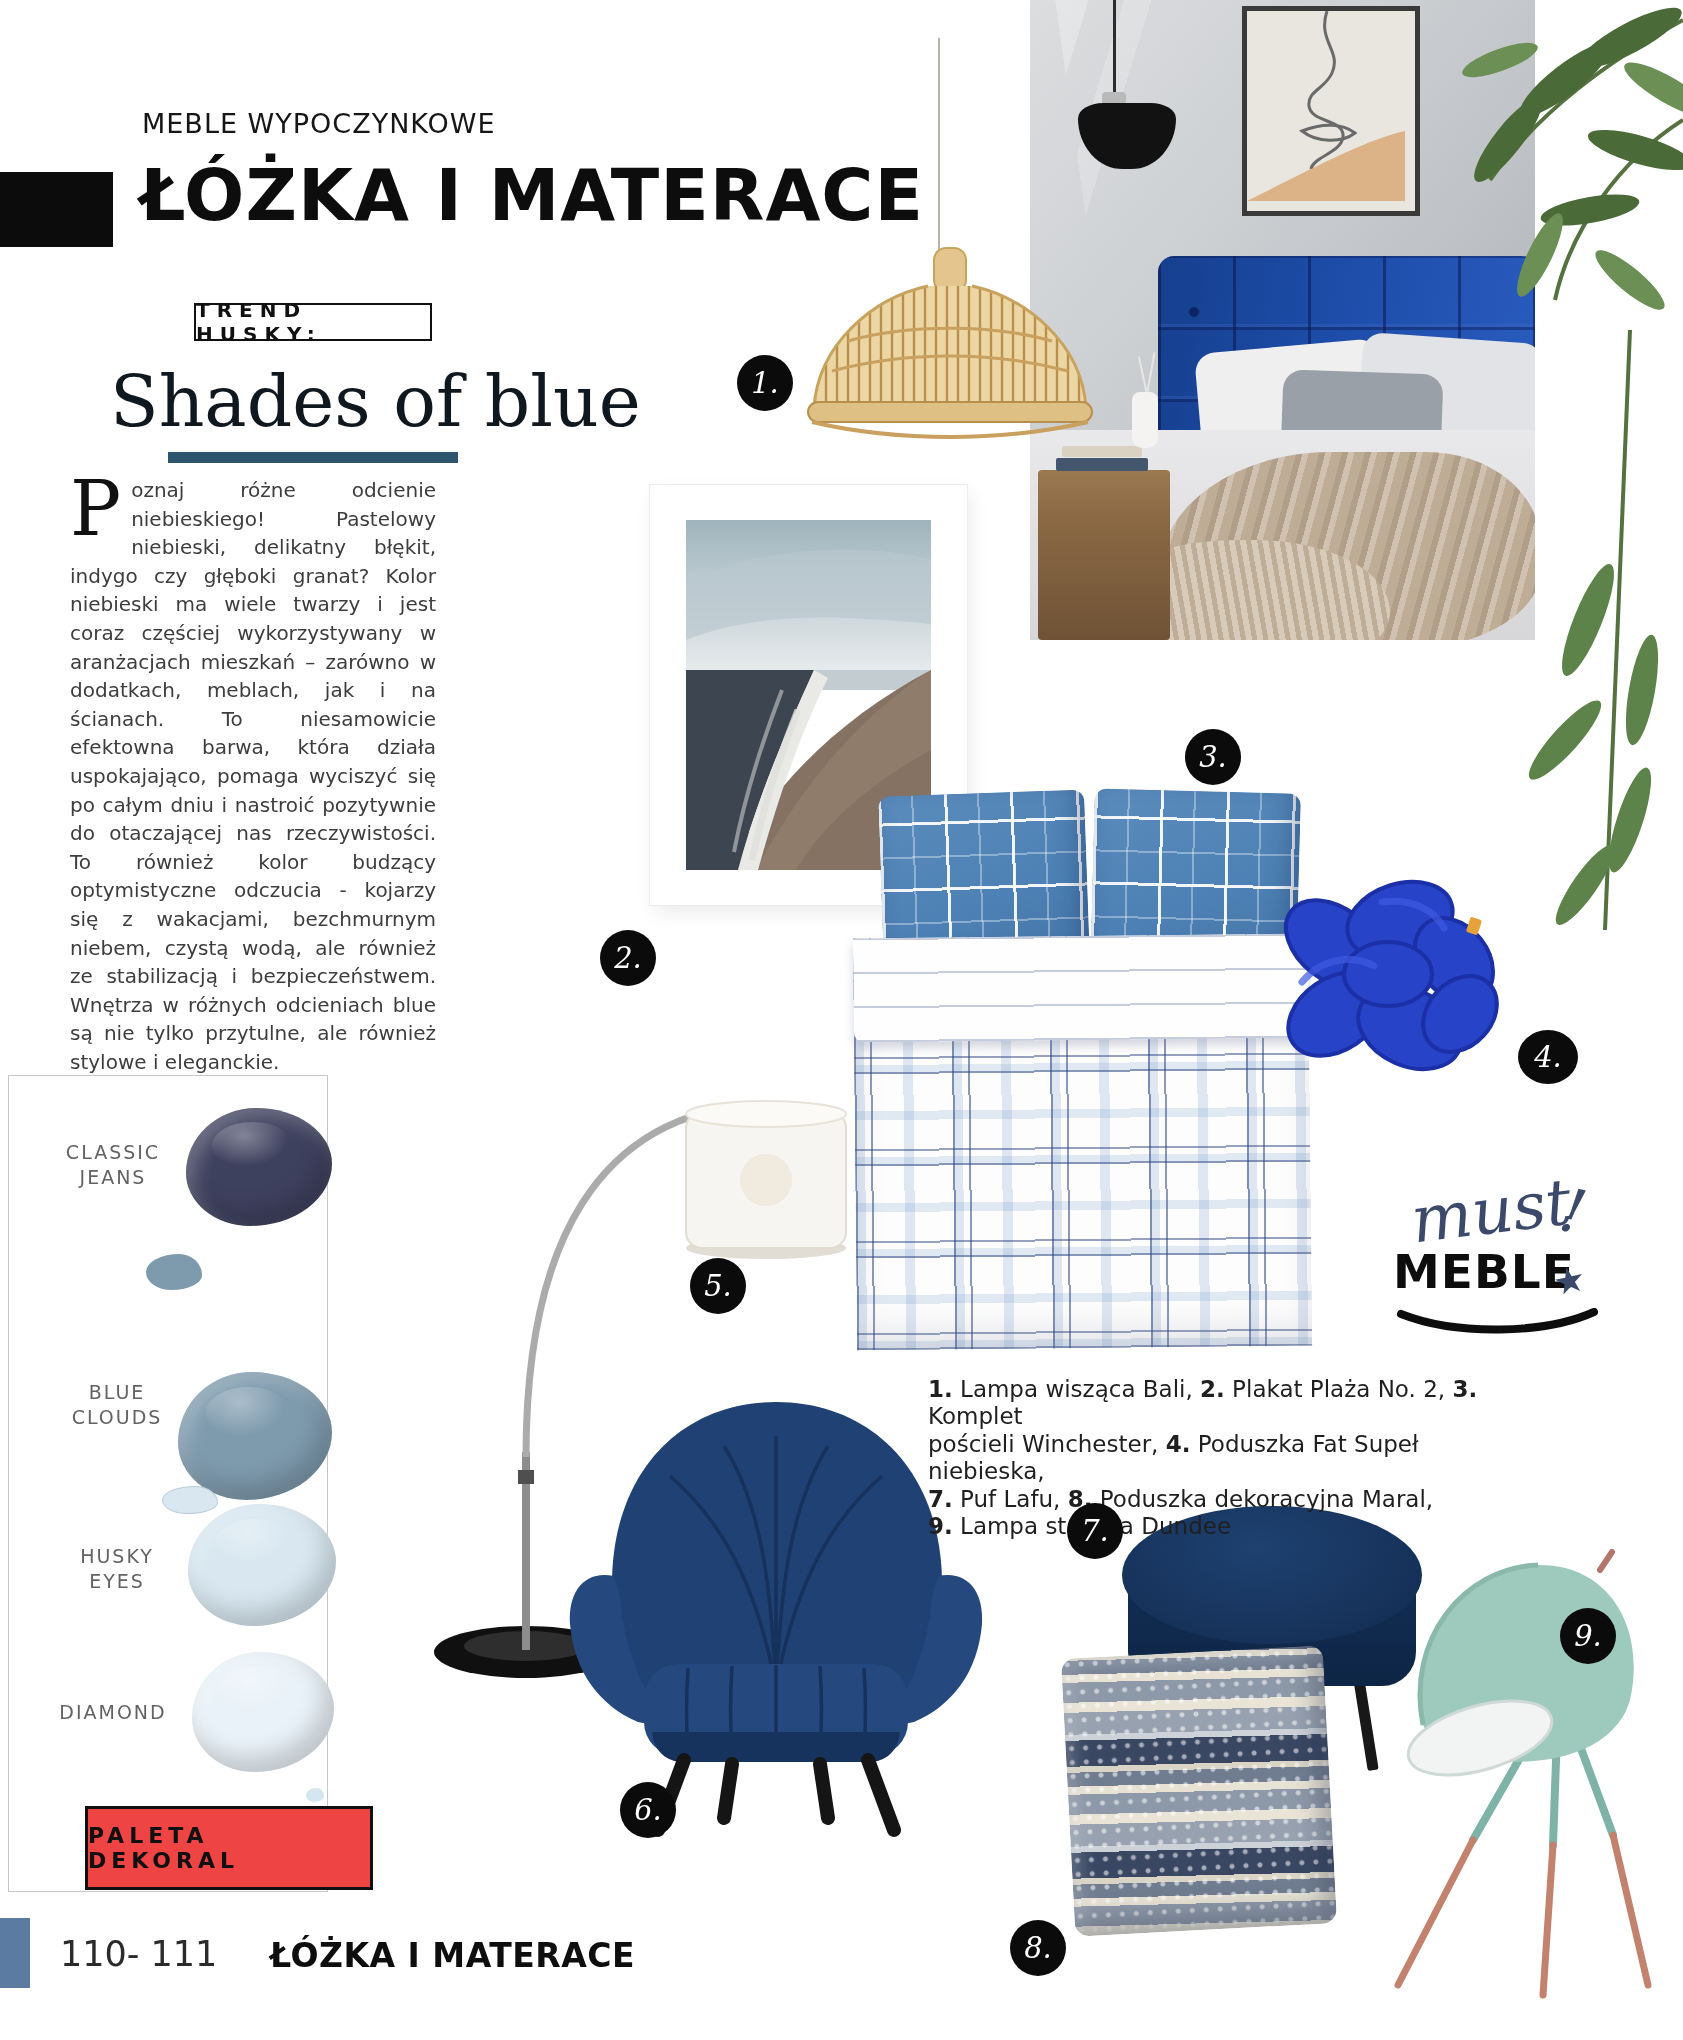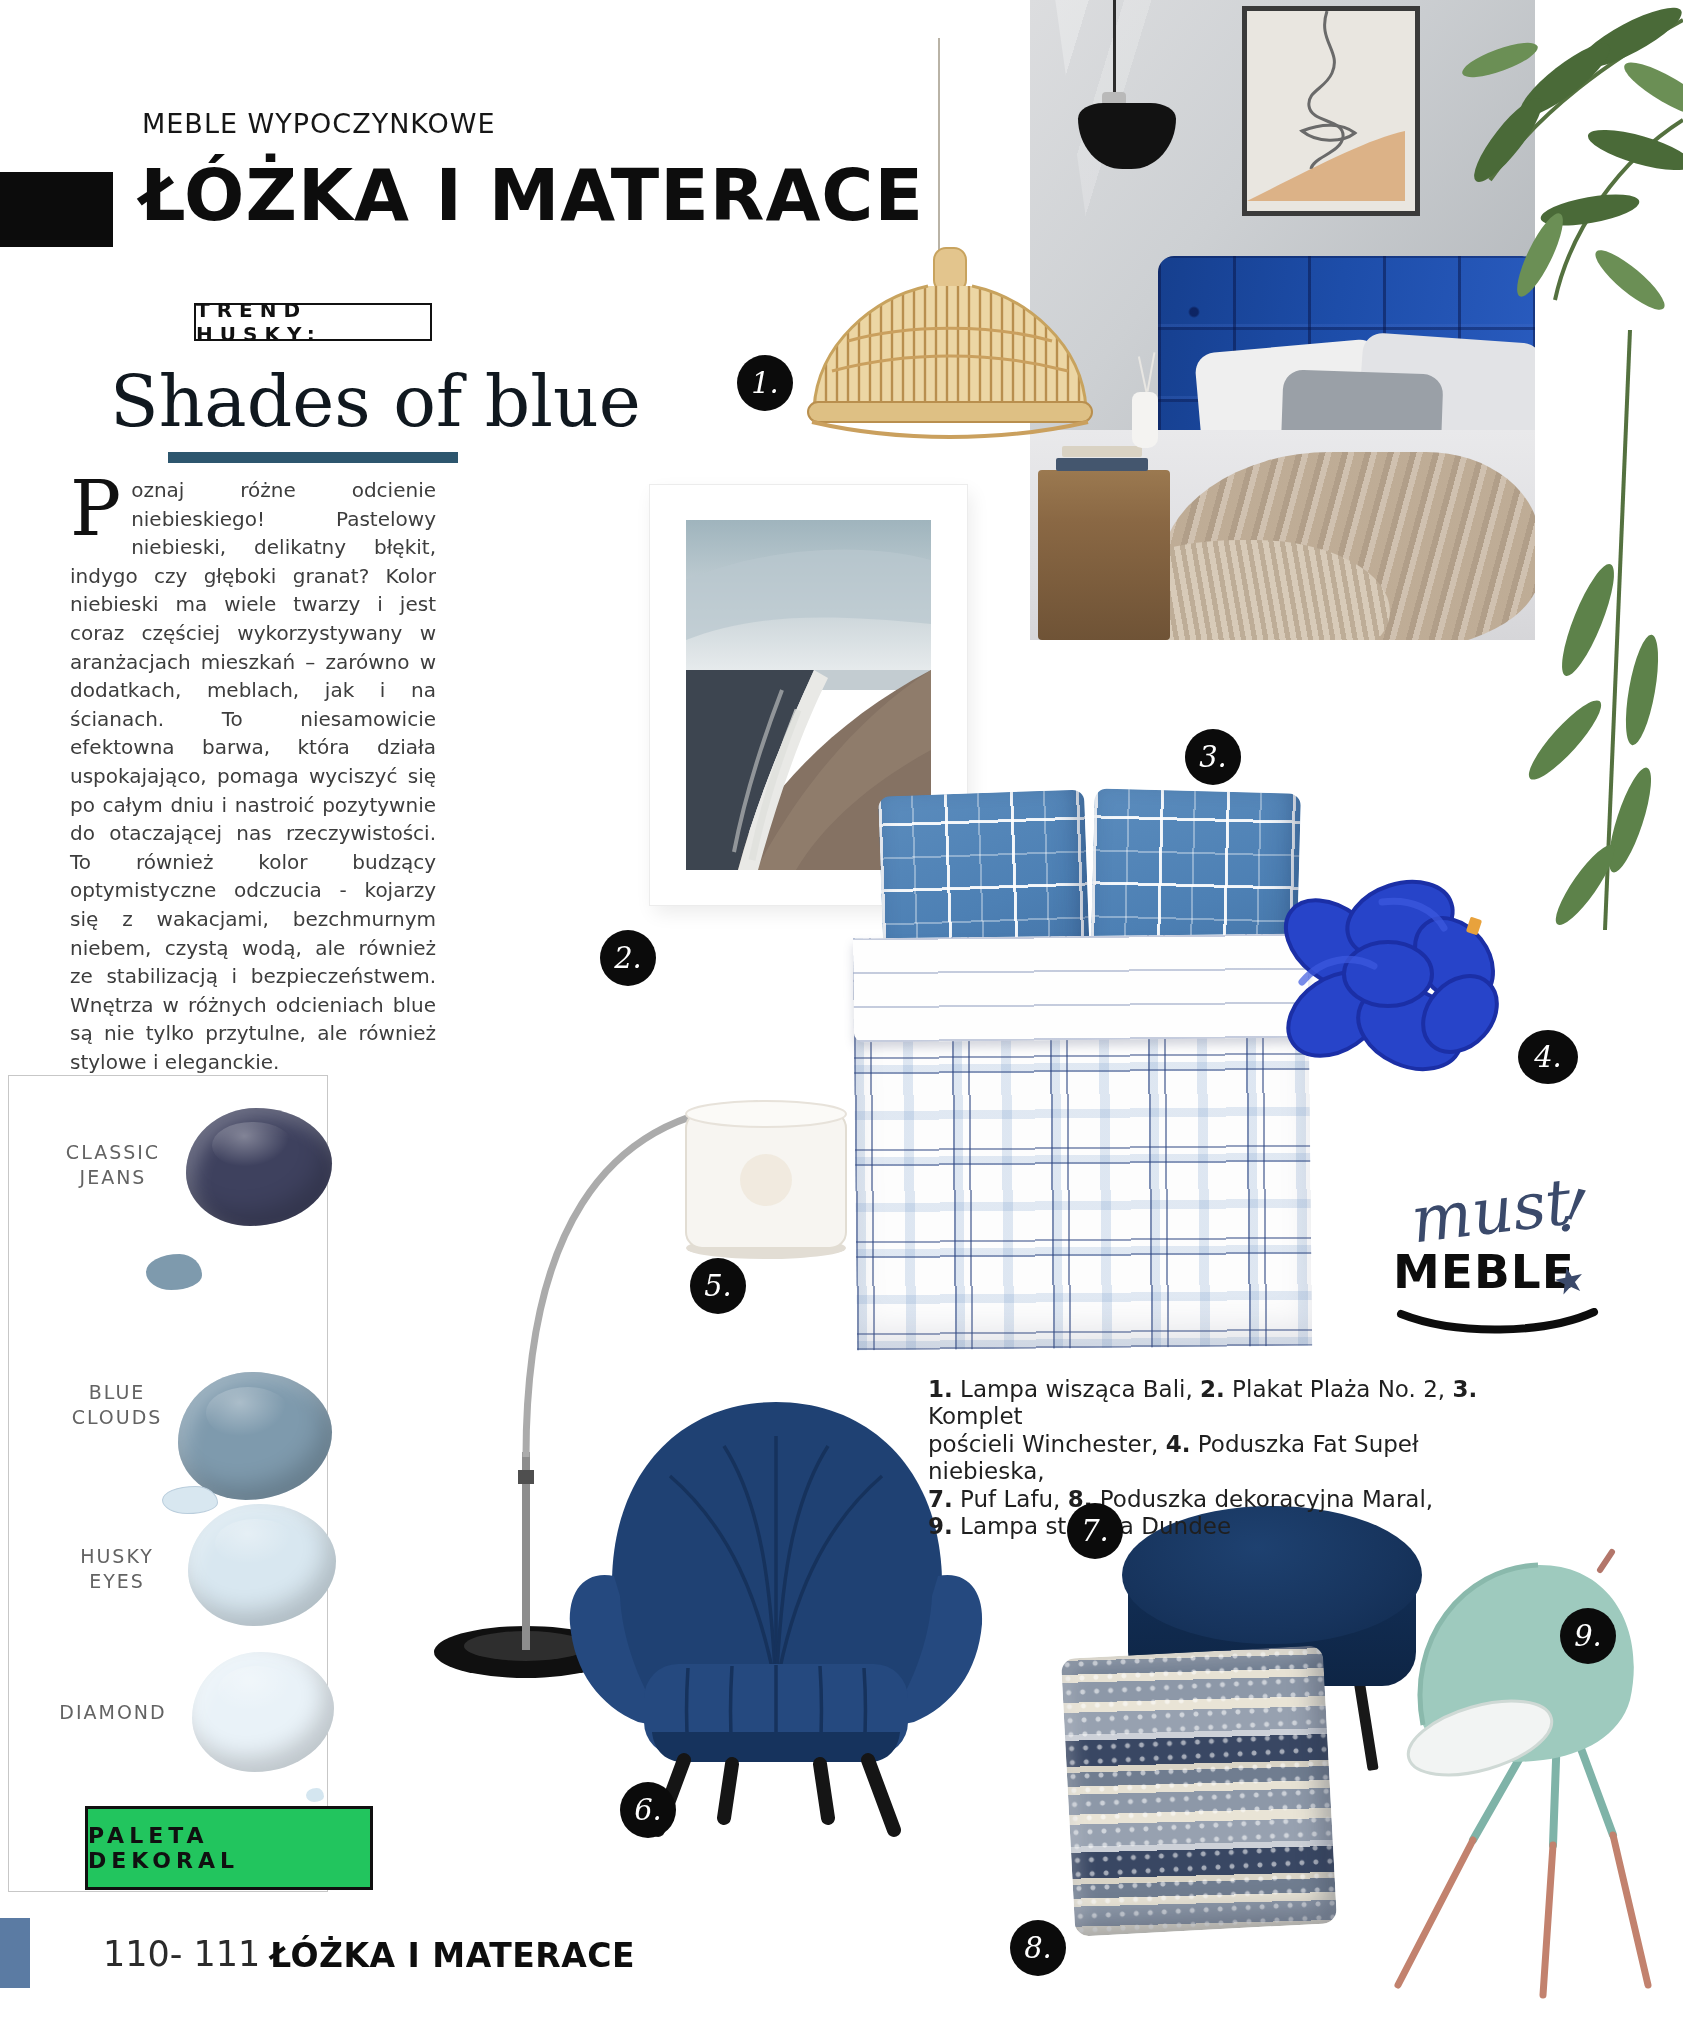--- a/index.html
+++ b/index.html
@@ -26,26 +26,26 @@
 
   
   #palette-panel{left:8px;top:1075px;width:318px;height:815px;border:1px solid #c7c7c7;background:#fff;}
   .swatch-label{position:absolute;width:150px;text-align:center;font-size:19px;letter-spacing:2px;
     color:#636363;line-height:25px;white-space:pre-line;}
   .blob{position:absolute;border-radius:48% 52% 56% 44% / 55% 47% 53% 45%;}
   .blob:after{content:"";position:absolute;left:18%;top:12%;width:55%;height:40%;
     border-radius:50%;background:radial-gradient(ellipse at 40% 30%,rgba(255,255,255,.35),rgba(255,255,255,0) 65%);}
   .blob-shadow{box-shadow:inset -10px -14px 22px rgba(0,0,0,.18), inset 8px 10px 18px rgba(255,255,255,.25);}
   .mini-blob{position:absolute;border-radius:60% 40% 55% 45%/50% 60% 40% 50%;}
-  #paleta-box{left:85px;top:1806px;width:282px;height:78px;border:3px solid #101010;background:#22c55e;
+  #paleta-box{left:85px;top:1806px;width:282px;height:78px;border:3px solid #101010;background:#ef4444;
     display:flex;align-items:center;justify-content:center;font-size:22px;font-weight:700;letter-spacing:5px;color:#101010;z-index:4;}
 
   
   #footer-square{left:0;top:1918px;width:30px;height:70px;}
-  #footer-pages{left:60px;top:1934px;font-size:35px;color:#2b2b2b;margin-left:43px;}
+  #footer-pages{left:60px;top:1934px;font-size:35px;color:#2b2b2b;}
   #footer-title{left:270px;top:1936px;font-size:33px;font-weight:700;color:#0e0e0e;letter-spacing:.5px;}
 
   
   .badge{position:absolute;width:56px;height:56px;border-radius:50%;background:#0b0b0b;color:#fff;
     display:flex;align-items:center;justify-content:center;
     font-family:"DejaVu Serif","Liberation Serif",serif;font-style:italic;font-size:29px;z-index:9;}
   #badge-1{left:737px;top:355px;}
   #badge-2{left:600px;top:930px;}
   #badge-3{left:1185px;top:729px;}
   #badge-4{left:1518px;top:1030px;width:60px;height:54px;}

